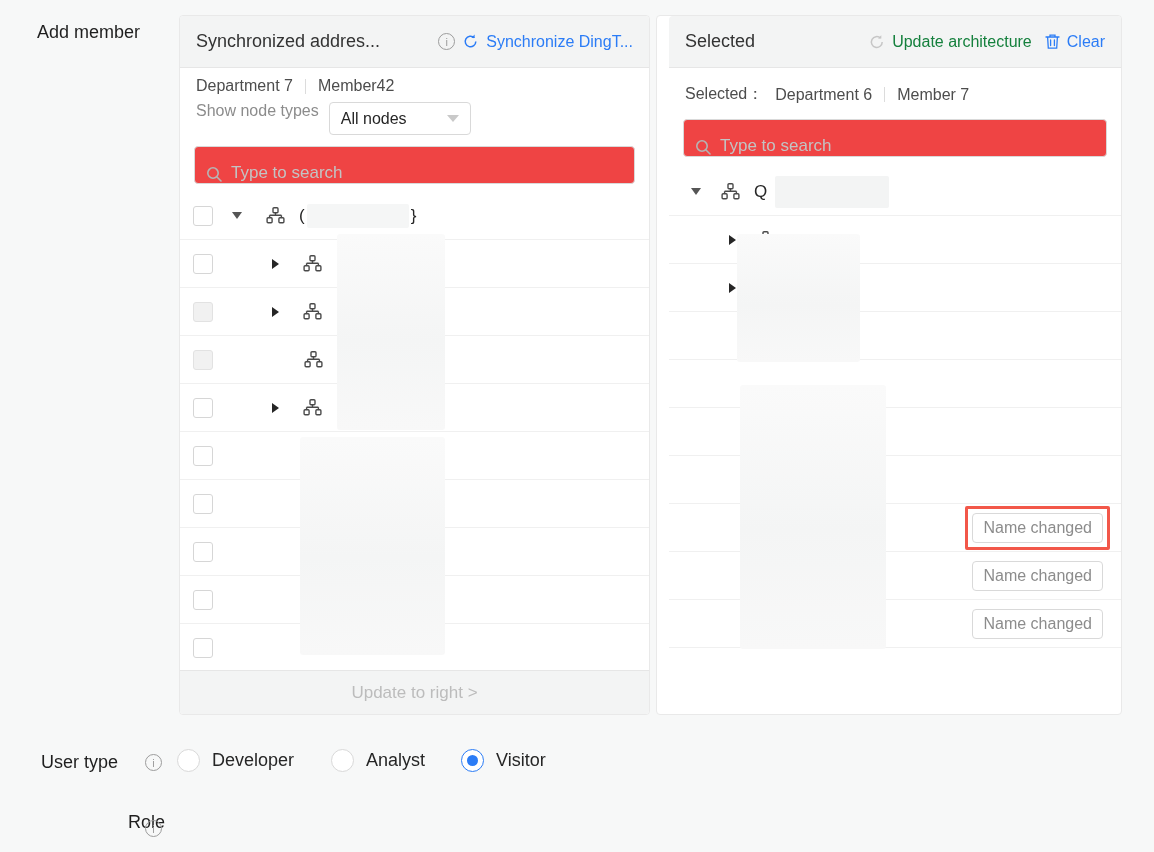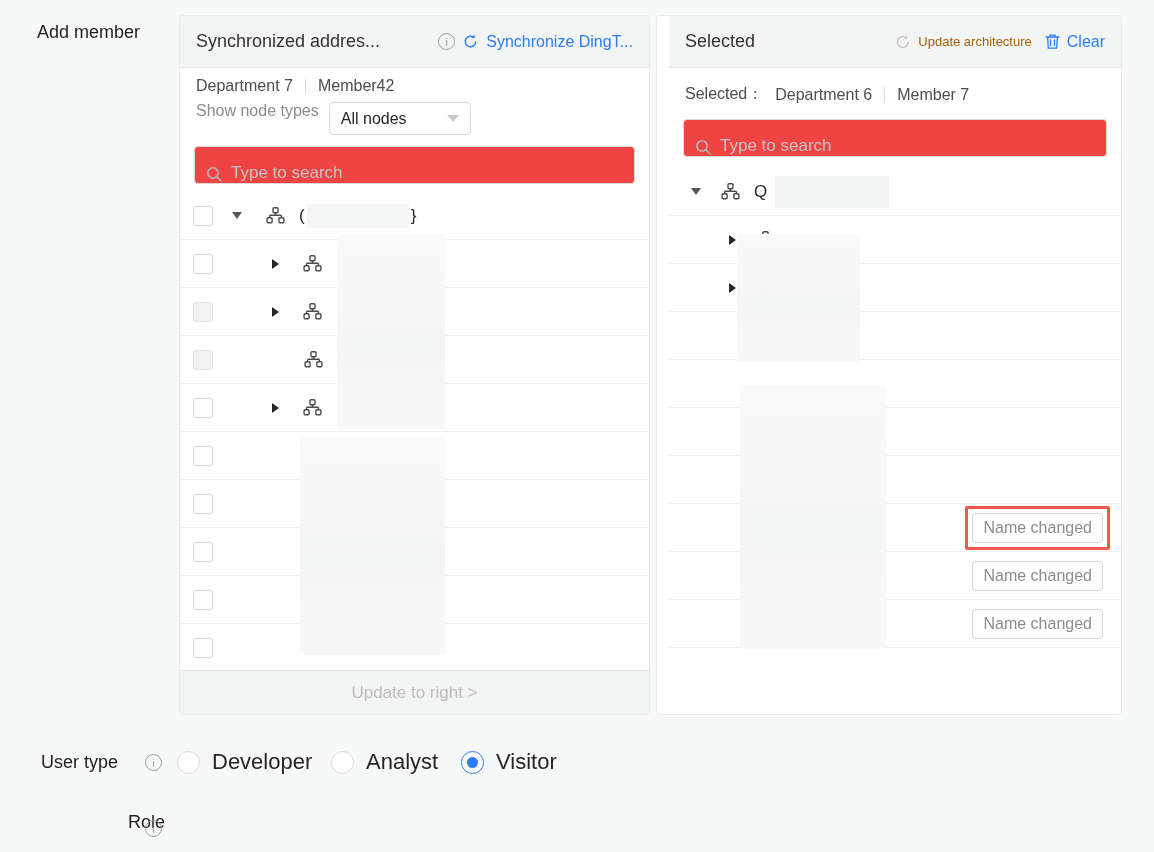--- a/index.html
+++ b/index.html
@@ -20,21 +20,21 @@
            border-radius:4px; display:flex; flex-direction:column; }
   .panel.left  { left:179px; width:471px; height:700px; }
   .panel.right { left:656px; width:466px; height:700px;padding-left:12px; }
 
   .panel-header { flex:0 0 52px; background:#f3f4f4; border-bottom:1px solid #e6e6e6;
                   display:flex; align-items:center; padding:0 16px;
                   border-radius:4px 4px 0 0; }
   .panel-title { font-size:18px; color:#333; white-space:nowrap; }
   .header-right { margin-left:auto; display:flex; align-items:center; gap:7px; }
   .link-blue { color:#2b7cf6; font-size:16px; cursor:pointer; white-space:nowrap; }
-  .muted-action { color:#a16207; font-size:13px; white-space:nowrap; }
+  .muted-action { color:#15803d; font-size:16px; white-space:nowrap; }
 
   .counts-row { display:flex; align-items:center; gap:12px; padding:9px 16px 0; font-size:16px; color:#4d4d4d; }
   .vdiv { width:1px; height:15px; background:#dcdcdc; }
 
   .node-row { display:flex; align-items:flex-start; gap:10px; padding:7px 16px 0; }
   .node-label { font-size:16px; color:#8c8c8c; }
   .select-box { width:142px; height:33px; border:1px solid #d9d9d9; border-radius:4px;
                 background:#fff; display:flex; align-items:center; justify-content:space-between;
                 padding:0 11px; font-size:16px; color:#262626; cursor:pointer; }
   .tri-down { width:0; height:0; border-left:6px solid transparent; border-right:6px solid transparent;
@@ -89,21 +89,21 @@
             color:#9c9c9c; font-size:11px; display:flex; align-items:center; justify-content:center;
             font-style:normal; top:5px; }
   .ut-info { left:145px; }
   .role-info { left:145px; top:11px; }
 
   .radio-item { position:absolute; top:0; display:flex; align-items:center; gap:12px; cursor:pointer; }
   .radio-circle { width:23px; height:23px; border-radius:50%; border:1px solid #d9d9d9; background:#fff;
                   display:flex; align-items:center; justify-content:center; }
   .radio-circle.sel { border:1.5px solid #2b7cf6; }
   .radio-dot { width:11px; height:11px; border-radius:50%; background:#2b7cf6; }
-  .radio-label { font-size:22px; color:#262626; }
+  .radio-label { font-size:18px; color:#262626; }
 
   .role-select { position:absolute; left:178px; top:0; width:331px; height:38px; background:#fff;
                  border:1px solid #d9d9d9; border-radius:4px; display:flex; align-items:center;
                  padding:0 12px 0 4px; cursor:pointer; }
   .role-tag { background:#e1eefd; border-radius:3px; height:30px; display:flex; align-items:center;
               gap:5px; padding:0 9px; font-size:17px; color:#2b7cf6; }
   .role-tag .x { font-size:15px; color:#5d9bf7; cursor:pointer; }
   .role-chevron { margin-left:auto; display:flex; }
 </style>
 </head>

